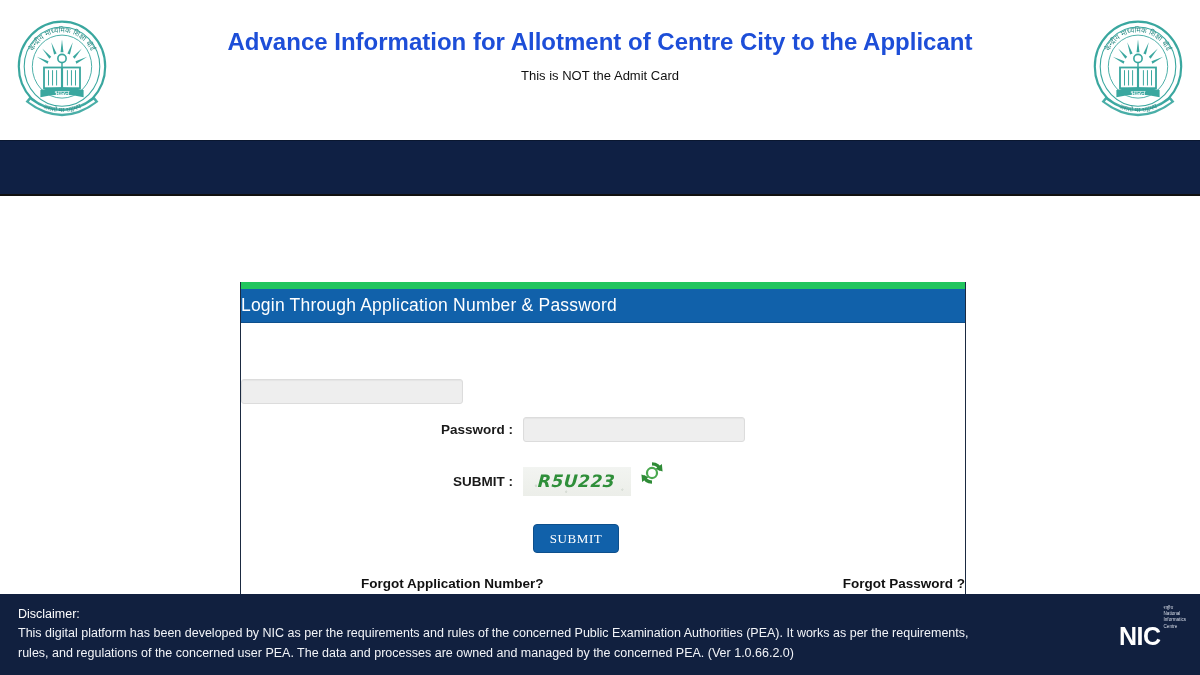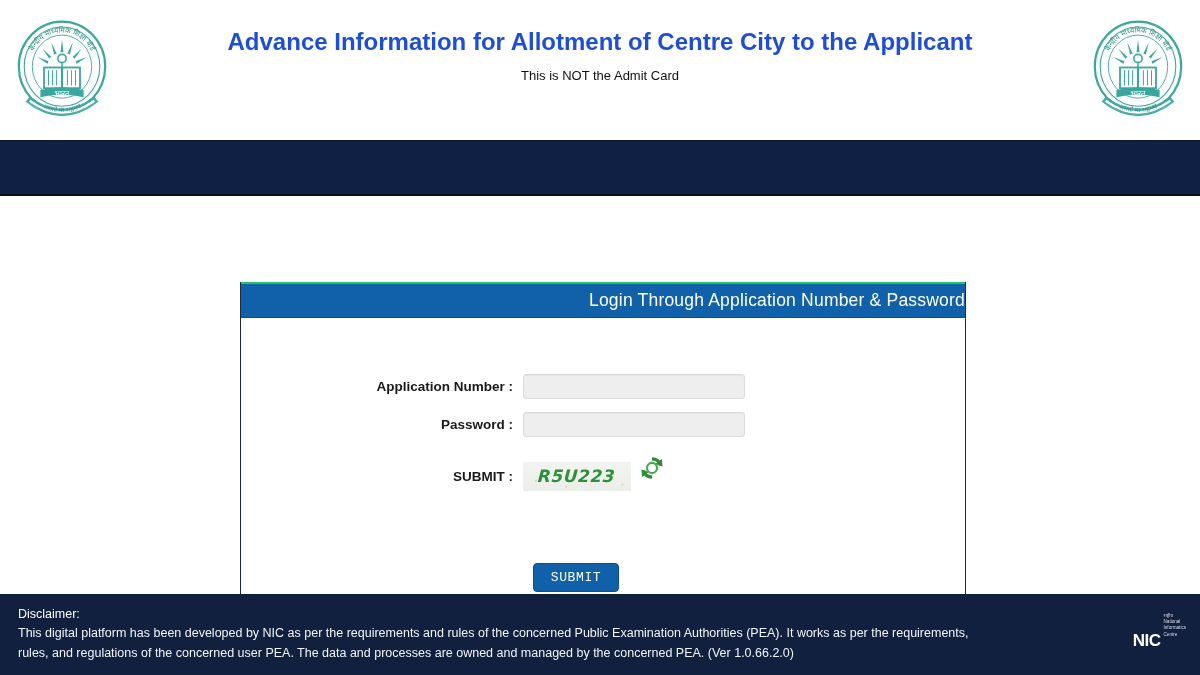--- a/index.html
+++ b/index.html
@@ -79,25 +79,25 @@
     left: 240px;
     top: 86px;
     width: 726px;
     box-sizing: border-box;
     background: #ffffff;
     border-left: 1px solid #1b2a41;
     border-right: 1px solid #1b2a41;
   }
   .panel-header {
     background: #1161aa;
-    border-top: 2px solid #22c55e;
+    border-top: 7px solid #22c55e;
     border-bottom: 1px solid #0d4f8c;
     height: 33px;
     line-height: 33px;
-    text-align: right;
+    text-align: left;
     color: #ffffff;
     font-size: 17.5px;
     letter-spacing: 0.2px;
   }
   .panel-body {
     padding-top: 56px;
     padding-bottom: 24px;
     min-height: 262px;
     box-sizing: border-box;
   }
@@ -177,26 +177,25 @@
     display: flex;
     margin-top: 22px;
   }
   .submit-spacer { width: 292px; flex: none; }
   .submit-button {
     background: #1161aa;
     border: 1px solid #0d4f8c;
     border-radius: 4px;
     color: #ffffff;
     font-size: 13px;
-    font-family: Liberation Mono, monospace;
+    font-family: Liberation Serif, serif;
     letter-spacing: 0.6px;
     width: 86px;
     height: 29px;
     cursor: pointer;
-    margin-top: 44px;
   }
 
   .forgot-row {
     display: flex;
     justify-content: space-between;
     align-items: center;
     margin-top: 23px;
     padding-left: 120px;
     padding-right: 0px;
   }
@@ -235,21 +234,21 @@
   .nic-logo {
     position: absolute;
     right: 14px;
     bottom: 26px;
     display: flex;
     align-items: flex-start;
   }
   .nic-mark {
     font-family: "Liberation Sans", sans-serif;
     font-weight: bold;
-    font-size: 17px;
+    font-size: 25px;
     color: #ffffff;
     letter-spacing: -0.5px;
     line-height: 1;
     margin-top: 20px;
   }
   .nic-words {
     margin-left: 3px;
     font-size: 4.6px;
     line-height: 1.35;
     color: #d8dde8;
@@ -352,21 +351,20 @@
 <div class="navbar"></div>
 
 <div class="main">
 
   <div class="login-panel">
     <div class="panel-header">Login Through Application Number &amp; Password</div>
 
     <div class="panel-body">
 
       <div class="form-row">
-        <div class="form-label">Application Number :</div>
         <div class="form-field">
           <input class="text-input" type="text" value="" style="">
         </div>
       </div>
 
       <div class="form-row">
         <div class="form-label">Password :</div>
         <div class="form-field">
           <input class="text-input" type="password" value="" style="">
         </div>

